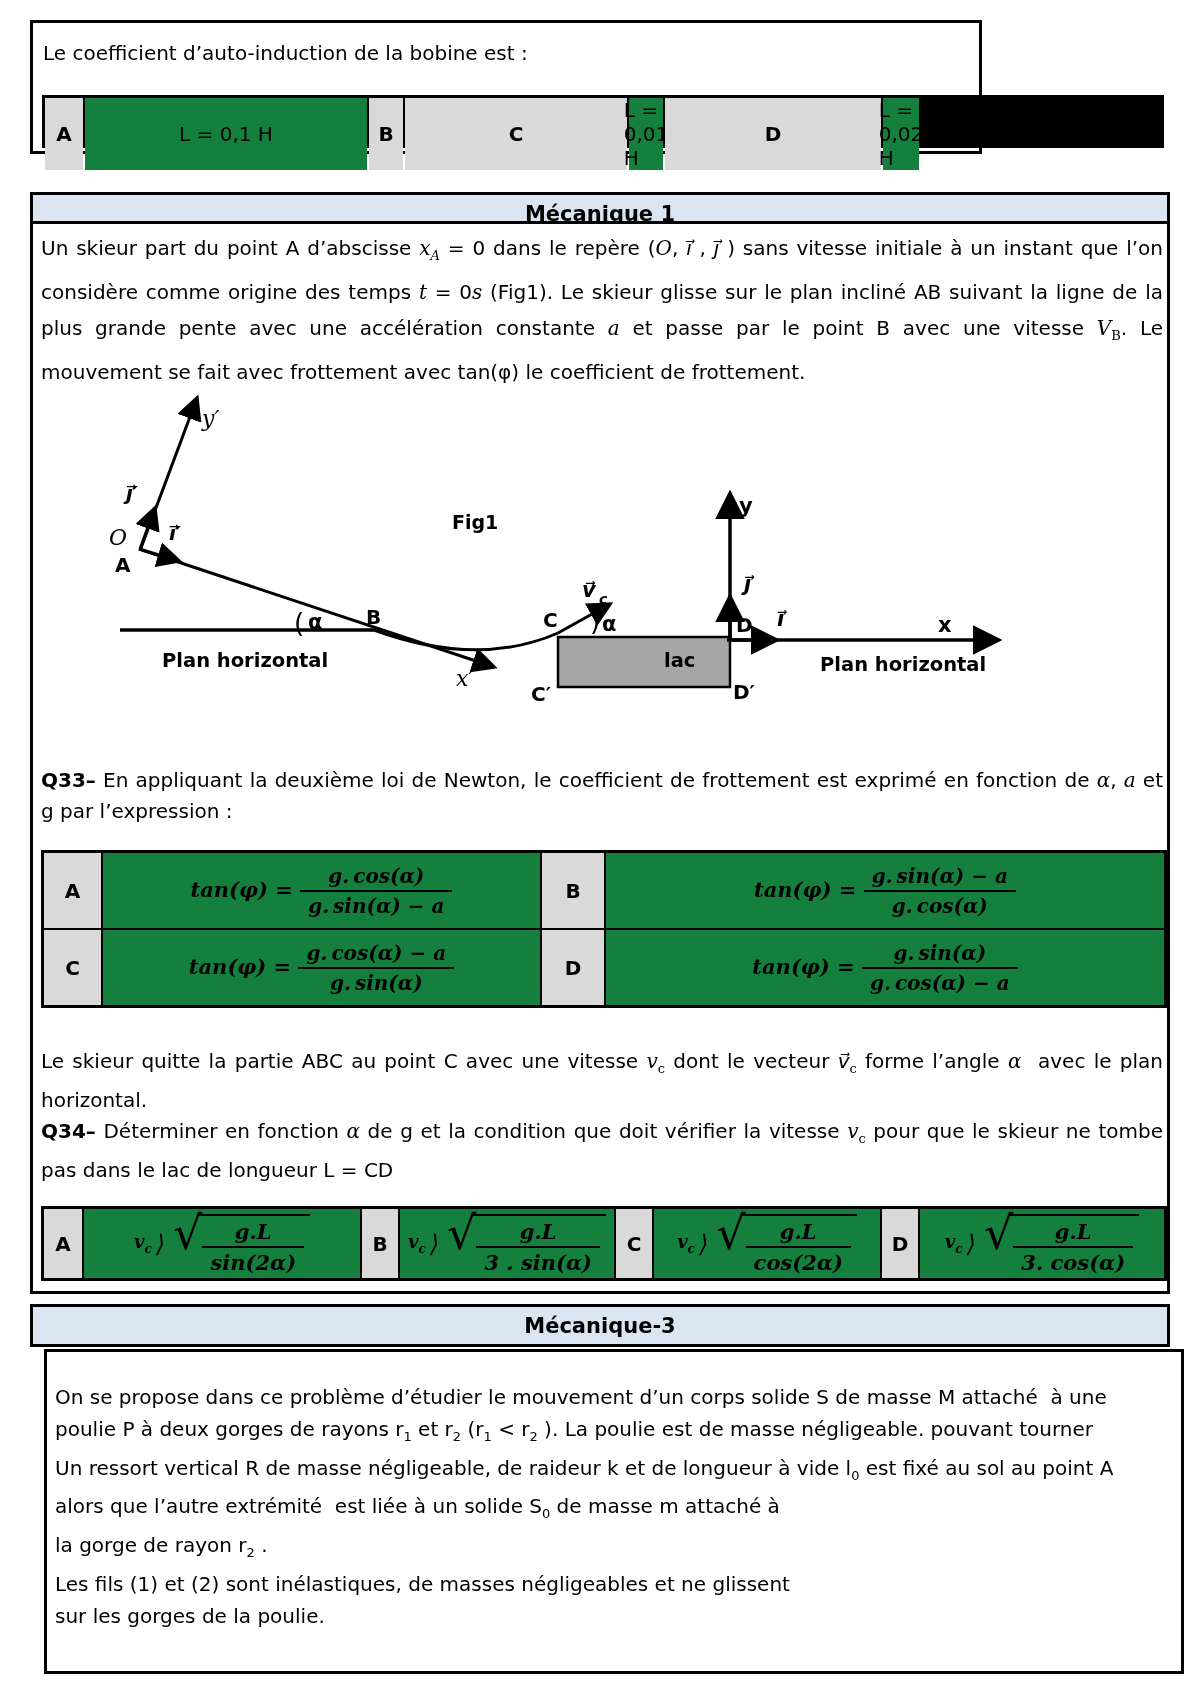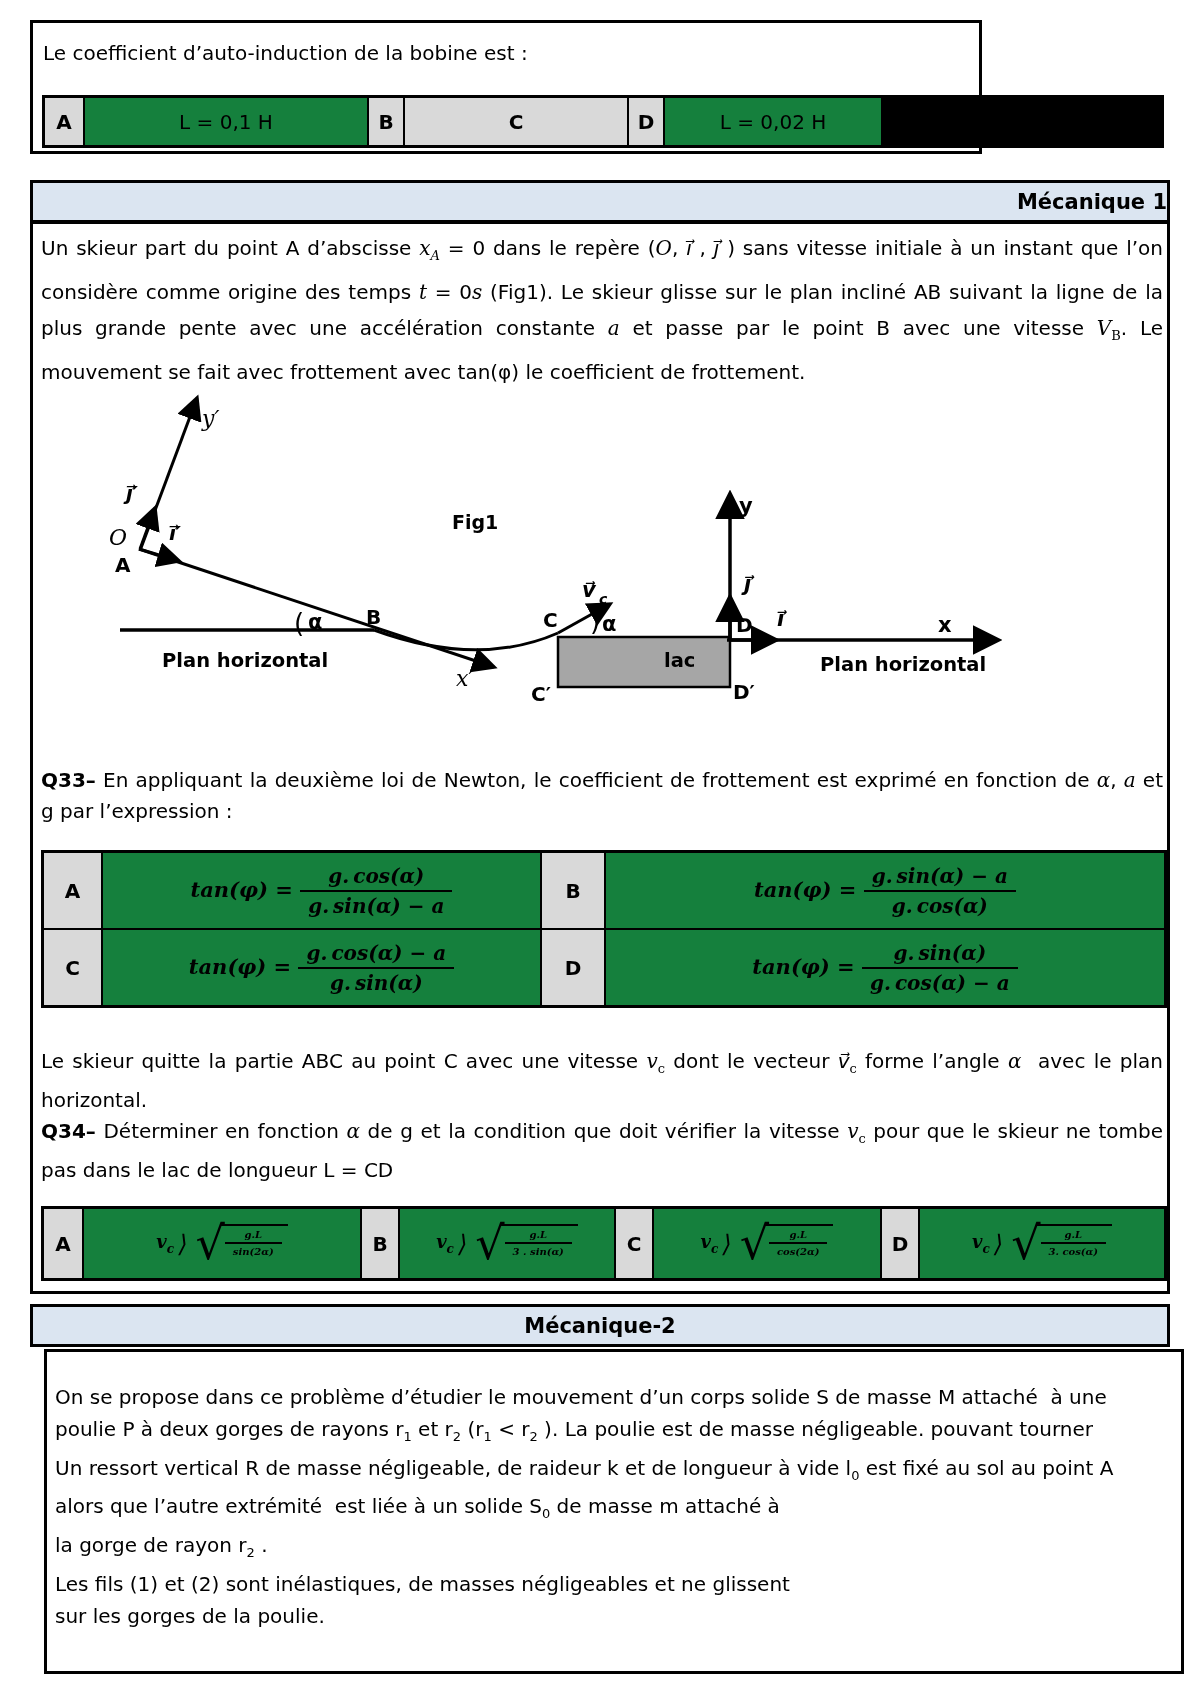--- a/index.html
+++ b/index.html
@@ -32,21 +32,21 @@
   .frac { display:inline-block; text-align:center; vertical-align:middle; }
   .frac .num { display:block; padding:0 8px 2px; }
   .frac .den { display:block; border-top:2.5px solid #000; padding:2px 8px 0; }
   .f33 { font-size:21px; }
   .f33 .frac { font-size:20px; }
   .f34 { font-size:18px; display:inline-flex; align-items:center; }
   .f34 .gt { font-size:24px; margin:0 8px 0 4px; font-weight:normal; }
   .sqrt { display:inline-flex; align-items:flex-start; }
   .rad { font-size:46px; line-height:0.92; font-weight:normal; font-style:normal; margin-right:-4px; }
   .radicand { border-top:2.5px solid #000; padding:3px 6px 0 4px; margin-top:2px; }
-  .radicand .frac { font-size:10px; }
+  .radicand .frac { font-size:21px; }
   .radicand .frac .den { border-top:2px solid #000; }
   .f34 sub, .vsub sub { font-size:12px; font-family:"DejaVu Serif", serif; }
   
   svg.fig { position:absolute; left:0; top:0; pointer-events:none; }
   svg.fig text { fill:#000; }
   .t-sans { font-family:"DejaVu Sans", sans-serif; font-weight:600; font-size:20px; }
   .t-bold { font-family:"DejaVu Sans", sans-serif; font-weight:bold; font-size:19.5px; }
   .t-serif { font-family:"DejaVu Serif", serif; font-style:italic; font-size:22px; }
   .t-vec { font-family:"DejaVu Sans", sans-serif; font-style:italic; font-weight:bold; font-size:20px; }
   .t-paren { font-family:"DejaVu Sans", sans-serif; font-size:26px; }
@@ -60,26 +60,27 @@
 <div class="page">
 
   <section class="box" style="left:30px; top:20px; width:952px; height:134px;">
     <div class="para" style="position:absolute; left:10px; top:12px; width:1116px;">Le coefficient d’auto-induction de la bobine est :</div>
     <div class="opt-grid" style="left:9px; top:72px; width:1122px; height:53px;
          grid-template-columns:38px 282px 34px 222px 34px 216px 36px 1fr;">
       <div class="cell letter">A</div>
       <div class="cell val">L = 0,1 H</div>
       <div class="cell letter">B</div>
       <div class="cell letter">C</div>
+      <div class="cell val">L = 0,01 H</div>
       <div class="cell letter">D</div>
       <div class="cell val">L = 0,02 H</div>
     </div>
   </section>
 
-  <section class="band" style="top:180px;justify-content:flex-end;">
+  <section class="band" style="top:192px;">
     <span>Mécanique 1</span>
   </section>
 
   <section class="box" style="left:30px; top:221px; width:1140px; height:1073px;">
     <div class="para" style="position:absolute; left:8px; top:6px; width:1122px;">Un skieur part du point A d’abscisse <i>x<sub>A</sub></i> = 0 dans le repère (<i>O</i>, <span class="vecv">i⃗</span> , <span class="vecv">j⃗</span> ) sans vitesse initiale à un instant que l’on considère comme origine des temps <i>t</i> = 0<i>s</i> (Fig1). Le skieur glisse sur le plan incliné AB suivant la ligne de la plus grande pente avec une accélération constante <i>a</i> et passe par le point B avec une vitesse <i>V</i><sub>B</sub>. Le mouvement se fait avec frottement avec tan(φ) le coefficient de frottement.</div>
 
     <div class="para" style="position:absolute; left:8px; top:541px; width:1122px; line-height:31px;"><b>Q33–</b> En appliquant la deuxième loi de Newton, le coefficient de frottement est exprimé en fonction de <i>α</i>, <i>a</i> et g par l’expression :</div>
 
     <div class="opt-grid" style="left:8px; top:626px; width:1126px; height:158px;
          grid-template-columns:57px 437px 62px 1fr; grid-template-rows:1fr 1fr;">
@@ -209,21 +210,21 @@
     <text x="736" y="632" class="t-sans">D</text>
     <text x="733" y="699" class="t-sans">D′</text>
     <text x="739" y="513" class="t-sans" style="font-size:21px;">y</text>
     <text x="744" y="591" class="t-vec" style="font-size:21px;">j⃗</text>
     <text x="777" y="626" class="t-vec" style="font-size:21px;">i⃗</text>
     <text x="938" y="632" class="t-sans" style="font-size:21px;">x</text>
     <text x="820" y="671" class="t-bold">Plan horizontal</text>
   </svg>
 
   <section class="band" style="top:1304px;">
-    <span>Mécanique-2</span>
+    <span>Mécanique-3</span>
   </section>
 
   <section class="box" style="left:44px; top:1349px; width:1140px; height:325px;">
     <div style="position:absolute; left:8px; top:30px; width:1122px;">
       <div class="mec2-line">On se propose dans ce problème d’étudier le mouvement d’un corps solide S de masse M attaché&nbsp; à une</div>
       <div class="mec2-line">poulie P à deux gorges de rayons r<sub>1</sub> et r<sub>2</sub> (r<sub>1</sub> &lt; r<sub>2</sub> ). La poulie est de masse négligeable. pouvant tourner</div>
       <div class="mec2-line">Un ressort vertical R de masse négligeable, de raideur k et de longueur à vide l<sub>0</sub> est fixé au sol au point A</div>
       <div class="mec2-line">alors que l’autre extrémité&nbsp; est liée à un solide S<sub>0</sub> de masse m attaché à</div>
       <div class="mec2-line">la gorge de rayon r<sub>2</sub> .</div>
       <div class="mec2-line">Les fils (1) et (2) sont inélastiques, de masses négligeables et ne glissent</div>

